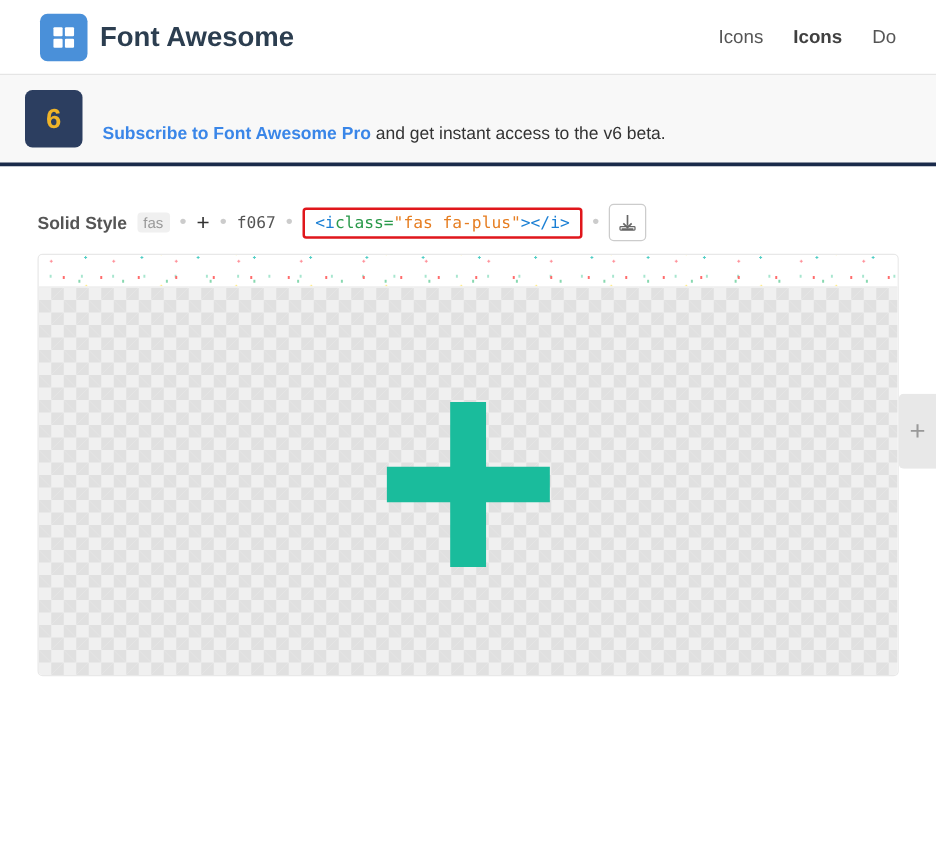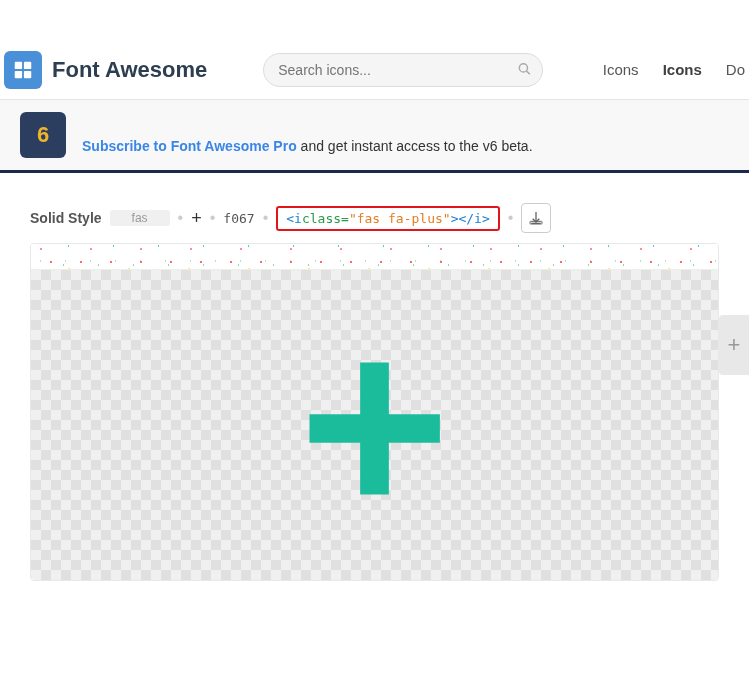--- a/index.html
+++ b/index.html
@@ -2,26 +2,25 @@
 <html><head>
   <meta charset="utf-8">
   <style>
     * { margin: 0; padding: 0; box-sizing: border-box; }
     body { font-family: -apple-system, BlinkMacSystemFont, 'Segoe UI', sans-serif; background: #fff; width: 749px; min-height: 689px; overflow-x: hidden; }
 
     
     .header {
       display: flex;
       align-items: center;
-      padding: 0 4px;
+      padding: 0 32px;
       height: 60px;
       background: #fff;
       border-bottom: 1px solid #e5e5e5;
-      gap: 36px;
-      margin-top: 40px;
+      gap: 8px;
     }
     .logo-wrap {
       display: flex;
       align-items: center;
       gap: 10px;
     }
     .logo-icon {
       width: 38px;
       height: 38px;
       background: #4a90d9;
@@ -131,21 +130,21 @@
     .style-label {
       font-size: 14px;
       color: #555;
       font-weight: 600;
     }
     .style-tag {
       font-size: 12px;
       color: #999;
       background: #f0f0f0;
       border-radius: 3px;
-      padding: 1px 22px;
+      padding: 1px 5px;
     }
     .dot-sep {
       color: #ccc;
       font-size: 16px;
     }
     .plus-icon-small {
       font-size: 18px;
       color: #333;
       font-weight: 300;
     }
@@ -281,29 +280,20 @@
       <svg width="22" height="22" viewBox="0 0 24 24" fill="white">
         <rect x="3" y="3" width="8" height="8" rx="1"></rect>
         <rect x="13" y="3" width="8" height="8" rx="1"></rect>
         <rect x="3" y="13" width="8" height="8" rx="1"></rect>
         <rect x="13" y="13" width="8" height="8" rx="1"></rect>
       </svg>
     </div>
     <span class="logo-text">Font Awesome</span>
   </div>
 
-  <div class="search-wrap">
-    <input type="text" class="search-input" placeholder="Search icons..." style="">
-    <span class="search-icon-wrap">
-      <svg width="14" height="14" viewBox="0 0 24 24" fill="none" stroke="#aaa" stroke-width="2.5">
-        <circle cx="11" cy="11" r="7"></circle>
-        <line x1="16.5" y1="16.5" x2="22" y2="22"></line>
-      </svg>
-    </span>
-  </div>
 
   <nav class="nav-links">
     <a class="nav-link">Icons</a>
     <a class="nav-link active">Icons</a>
     <a class="nav-link">Do</a>
   </nav>
 </header>
 
 <div class="banner">
   <div class="banner-badge">6</div>

